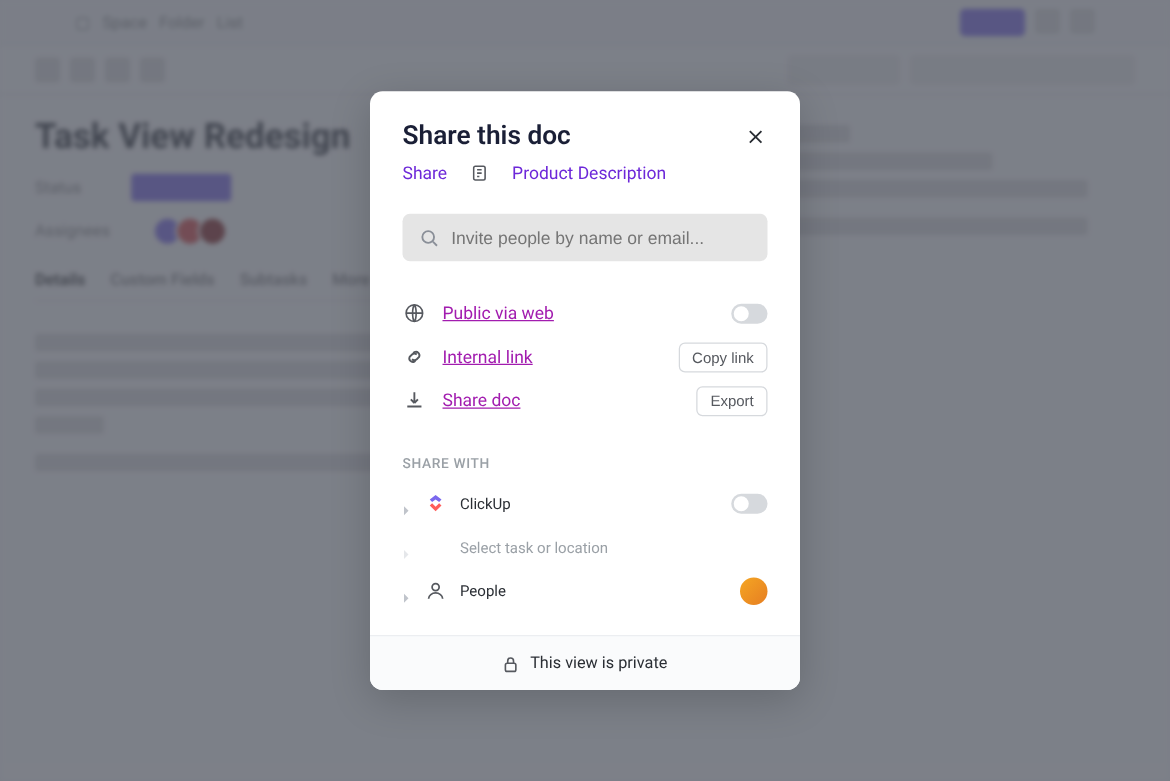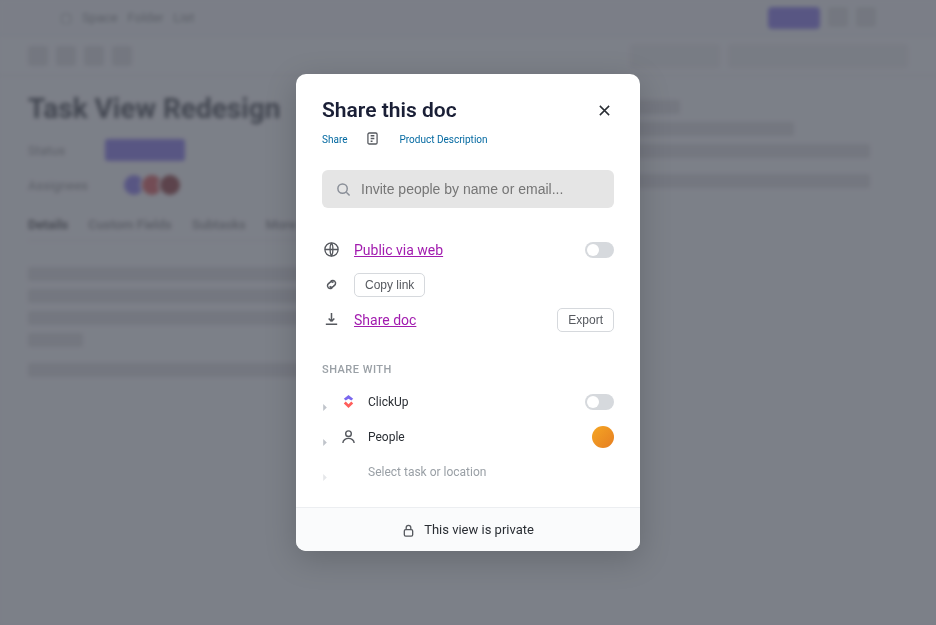--- a/index.html
+++ b/index.html
@@ -143,22 +143,22 @@
     .close-btn {
       width: 20px;
       height: 20px;
       display: flex;
       align-items: center;
       justify-content: center;
       cursor: pointer;
       color: #2a2e34;
     }
     .modal-subtitle {
-      font-size: 10px;
-      color: #0369a1;
+      font-size: 14px;
+      color: #6d28d9;
       display: flex;
       align-items: center;
       gap: 20px;
     }
     .doc-icon {
       width: 12px;
       height: 14px;
       display: inline-flex;
     }
     .search-box {
@@ -395,20 +395,21 @@
         </span>
         <span class="option-label">Public via web</span>
         <div class="toggle"></div>
       </div>
       <div class="option-row">
         <span class="option-icon">
           <svg width="17" height="17" viewBox="0 0 18 18" fill="none" stroke="currentColor" stroke-width="1.6">
               <path d="M7 11a3 3 0 004 0l2-2a3 3 0 00-4-4l-1 1M11 7a3 3 0 00-4 0l-2 2a3 3 0 004 4l1-1"></path>
             </svg>
         </span>
+        <span class="option-label">Internal link</span>
         <button class="small-btn">Copy link</button>
       </div>
       <div class="option-row">
         <span class="option-icon">
           <svg width="17" height="17" viewBox="0 0 18 18" fill="none" stroke="currentColor" stroke-width="1.6">
               <path d="M9 2v9m0 0l-3-3m3 3l3-3M3 14h12"></path>
             </svg>
         </span>
         <span class="option-label">Share doc</span>
         <button class="small-btn">Export</button>
@@ -425,42 +426,42 @@
         <span class="app-icon">
           <svg width="15" height="17" viewBox="0 0 16 18">
               <path d="M8 2l5 4-2 2-3-2-3 2-2-2z" fill="#7b68ee"></path>
               <path d="M3 11l5 5 5-5-2-2-3 3-3-3z" fill="#ff5e5b"></path>
             </svg>
         </span>
         <span class="share-label">ClickUp</span>
         <div class="toggle"></div>
       </div>
       <div class="share-row">
+        <span class="caret faded">
+          <svg width="6" height="9" viewBox="0 0 6 10" fill="currentColor">
+              <path d="M1 1l4 4-4 4z"></path>
+            </svg>
+        </span>
+        <span style="width:17px"></span>
+        <span class="share-label muted">Select task or location</span>
+      </div>
+      <div class="share-row">
         <span class="caret">
           <svg width="6" height="9" viewBox="0 0 6 10" fill="currentColor">
               <path d="M1 1l4 4-4 4z"></path>
             </svg>
         </span>
         <span class="app-icon">
           <svg width="15" height="15" viewBox="0 0 16 16" fill="none" stroke="#56595f" stroke-width="1.5">
               <circle cx="8" cy="5" r="3"></circle>
               <path d="M2 15c0-3 3-5 6-5s6 2 6 5"></path>
             </svg>
         </span>
         <span class="share-label">People</span>
         <div class="avatar"></div>
-      </div>
-      <div class="share-row">
-        <span class="caret faded">
-          <svg width="6" height="9" viewBox="0 0 6 10" fill="currentColor">
-              <path d="M1 1l4 4-4 4z"></path>
-            </svg>
-        </span>
-        <span style="width:17px"></span>
-        <span class="share-label muted">Select task or location</span>
       </div>
     </div>
     <div class="modal-footer">
       <span class="lock-icon">
         <svg width="13" height="14" viewBox="0 0 14 15" fill="none" stroke="currentColor" stroke-width="1.4">
             <rect x="2.5" y="6" width="9" height="7" rx="1.5"></rect>
             <path d="M4.5 6V4a2.5 2.5 0 015 0v2"></path>
           </svg>
       </span>
       <span class="footer-text">This view is private</span>

